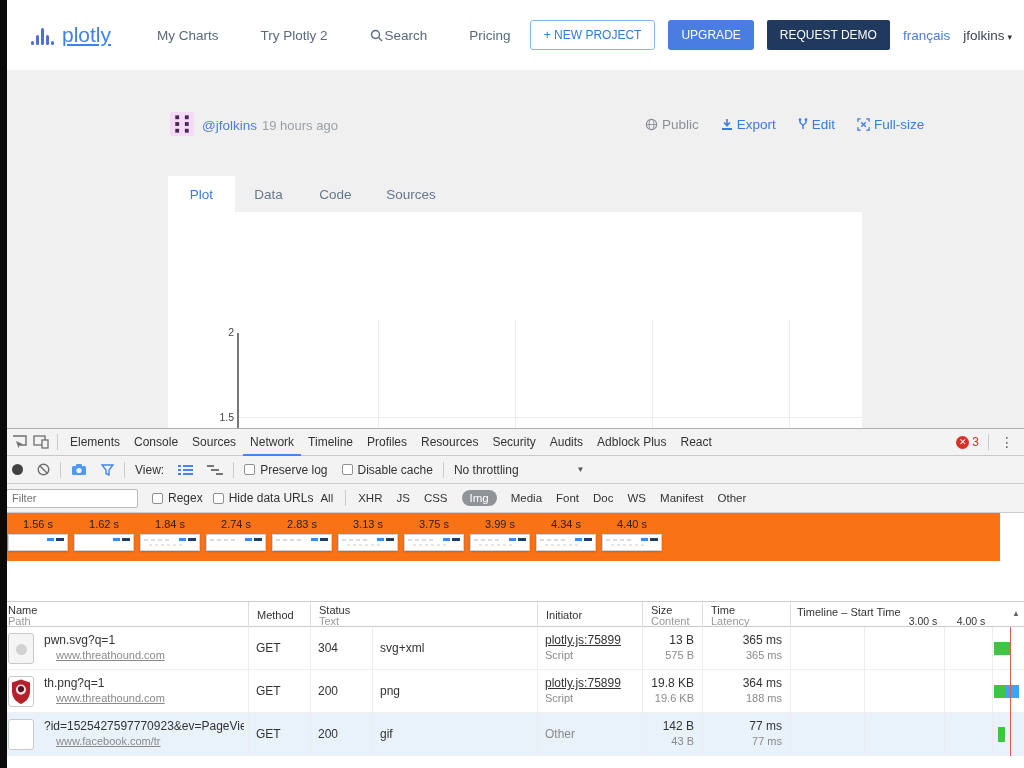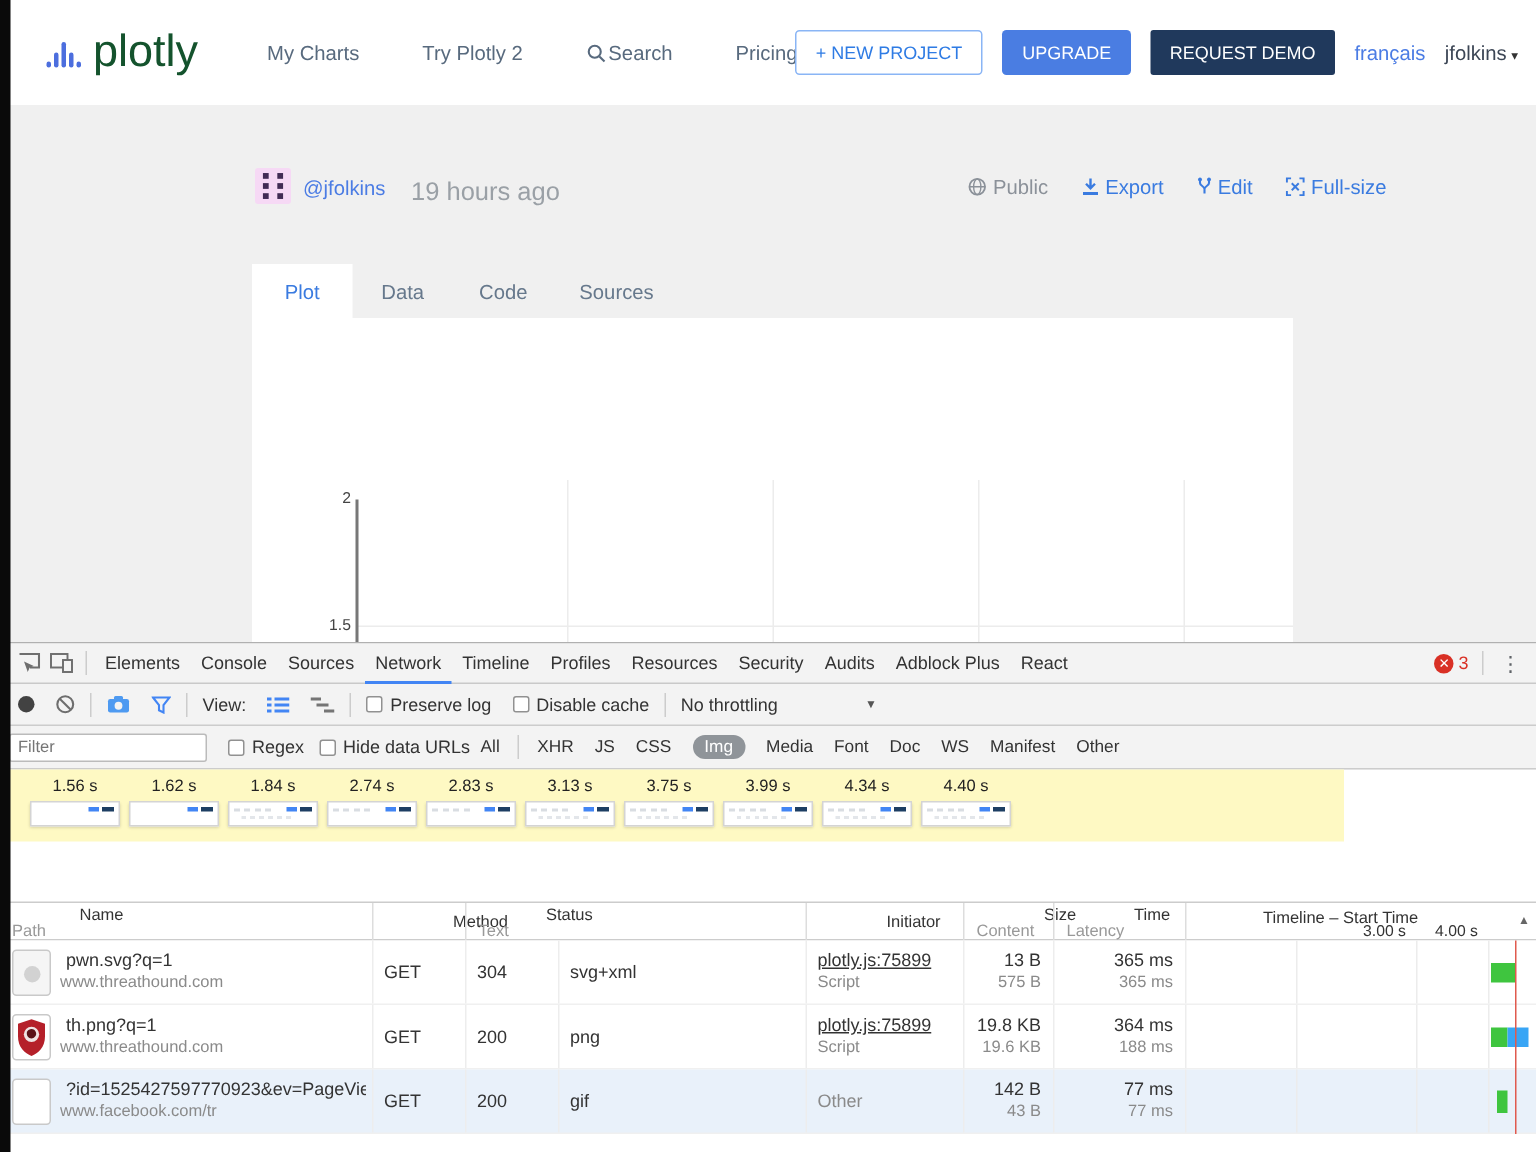--- a/index.html
+++ b/index.html
@@ -4,37 +4,37 @@
 <style>
   * { box-sizing: border-box; margin: 0; padding: 0; }
   html,body { width:1024px; height:768px; overflow:hidden; }
   body { font-family:"Liberation Sans","DejaVu Sans",sans-serif; background:#fff; position:relative; }
   .page { position:absolute; left:0; top:0; width:1024px; height:768px; overflow:hidden; background:#fff; }
   .left-strip { position:absolute; left:0; top:0; width:7px; height:768px; background:#0a0a0a; z-index:60; }
 
   
   .nav { position:absolute; left:0; top:0; width:1024px; height:70px; background:#fff; display:flex; align-items:center; }
   .logo { display:flex; align-items:flex-end; margin-left:30px; cursor:pointer; }
-  .logo-text { font-size:30px; color:#14532d; margin-left:6px; line-height:24px; }
+  .logo-text { font-size:21px; color:#3b82f6; margin-left:6px; line-height:24px;text-decoration:underline; }
   .nav-links { display:flex; gap:42px; margin-left:46px; }
   .nav-link { font-size:13.5px; color:#586a7e; cursor:pointer; display:flex; align-items:center; gap:2px; }
   .nav-right { position:absolute; right:12px; top:0; height:70px; display:flex; align-items:center; gap:13px; }
   .btn-new { height:30px; padding:0 13px; background:#fff; border:1px solid #8ab5f5; border-radius:3px; color:#2e7be4; font-size:12px; display:flex; align-items:center; cursor:pointer; }
   .btn-upgrade { height:30px; padding:0 13px; background:#4a7de2; border-radius:3px; color:#fff; font-size:12px; display:flex; align-items:center; cursor:pointer; }
   .btn-demo { height:30px; padding:0 13px; background:#20395c; border-radius:2px; color:#fff; font-size:12px; display:flex; align-items:center; cursor:pointer; }
   .lang { color:#4b7ce4; font-size:13.5px; cursor:pointer; }
   .user { color:#3c4document655; font-size:13.5px; cursor:pointer; }
   .user { color:#3c4655; }
   .caret { font-size:9px; color:#333; margin-left:3px; }
 
   
   .content { position:absolute; left:0; top:70px; width:1024px; height:358px; background:#f0f0f0; overflow:hidden; }
   .avatar { position:absolute; left:170px; top:42px; width:24px; height:24px; background:#f6d9f5; border-radius:2px; cursor:pointer; }
   .author { position:absolute; left:202px; top:48px; font-size:13.5px; color:#4b7ce4; cursor:pointer; }
-  .age { position:absolute; left:262px; top:48px; font-size:17px; color:#9aa0a6;margin-left:12px; }
+  .age { position:absolute; left:262px; top:48px; font-size:13px; color:#9aa0a6; }
   .chart-actions { position:absolute; left:645px; top:47px; display:flex; gap:22px; align-items:center; }
   .act { font-size:13.5px; display:flex; align-items:center; gap:4px; cursor:pointer; }
   .act.grey { color:#8b9199; }
   .act.blue { color:#3a7be0; }
   .tabs { position:absolute; left:168px; top:106px; display:flex; }
   .tab { width:67px; height:36px; display:flex; align-items:center; justify-content:center; font-size:13.5px; color:#66788c; cursor:pointer; }
   .tab.wide { width:84px; }
   .tab.active { background:#fff; color:#3a7be0; }
   .panel { position:absolute; left:168px; top:142px; width:694px; height:216px; background:#fff; }
   .vgrid { position:absolute; top:108px; bottom:0; width:1px; background:#ececec; }
@@ -61,47 +61,47 @@
   .chk { width:11px; height:11px; border:1px solid #919191; border-radius:2px; background:#fff; margin-right:5px; cursor:pointer; flex:none; }
   .chk-wrap { display:flex; align-items:center; cursor:pointer; }
   .throttle { display:flex; align-items:center; cursor:pointer; margin-left:0; }
   .throttle .caret2 { font-size:8px; color:#555; margin-left:58px; }
 
   .dt-filterrow { position:absolute; left:0; top:55px; width:1024px; height:29px; background:#f3f3f3; border-bottom:1px solid #ccc; display:flex; align-items:center; padding-left:6px; }
   .filter-input { width:132px; height:19px; border:1px solid #bbb; border-radius:2px; font-size:11px; padding:0 5px; color:#333; font-family:inherit; background:#fff; }
   .ftype { font-size:11.5px; color:#333; margin:0 7px; cursor:pointer; }
   .ftype.pill { background:#8f9499; color:#fff; border-radius:9px; padding:2px 8px; }
 
-  .filmstrip { position:absolute; left:0; top:84px; width:896px; height:48px; background:#fef9c3; display:flex; padding:5px 0 0 20px; gap:6px; }
+  .filmstrip { position:absolute; left:0; top:84px; width:1000px; height:48px; background:#f97316; display:flex; padding:5px 0 0 8px; gap:6px; }
   .frame { width:60px; flex:none; cursor:pointer; }
   .frame-time { font-size:11px; color:#222; text-align:center; height:14px; }
   .thumb { position:relative; margin-top:2px; height:17px; background:#fff; border:1px solid #d4d4d4; box-shadow:0 1px 2px rgba(0,0,0,.18); overflow:hidden; }
   .thumb .chipA { position:absolute; right:13px; top:3px; width:7px; height:3px; background:#4285f4; }
   .thumb .chipB { position:absolute; right:3px; top:3px; width:8px; height:3px; background:#1d3e63; }
   .thumb .ln { position:absolute; left:3px; top:4px; width:28px; height:2px; background:repeating-linear-gradient(90deg,#d9dde2 0 4px,transparent 4px 7px); }
   .thumb .ln2 { position:absolute; left:8px; top:9px; width:34px; height:2px; background:repeating-linear-gradient(90deg,#e3e6ea 0 3px,transparent 3px 6px); }
 
   
   .ntable { position:absolute; left:0; top:172px; width:1024px; }
   .nt-header { position:absolute; left:0; top:0; width:1024px; height:26px; background:#fff; border-top:1px solid #ccc; border-bottom:1px solid #ccc; cursor:pointer; }
   .hcell { position:absolute; top:0; height:26px; border-left:1px solid #ddd; }
-  .hmain { position:absolute; left:8px; top:2px; font-size:11px; color:#333; white-space:nowrap;padding-left:45px; }
+  .hmain { position:absolute; left:8px; top:2px; font-size:11px; color:#333; white-space:nowrap; }
   .hsub { position:absolute; left:8px; top:13px; font-size:11px; color:#999; }
   .hsingle { top:7px; }
   .timetick { position:absolute; top:13px; font-size:10.5px; color:#333; width:44px; text-align:center; }
   .sort-arrow { position:absolute; left:1012px; top:7px; font-size:8px; color:#666; }
 
   .nrow { position:absolute; left:0; width:1024px; height:43px; background:#fff; border-bottom:1px solid #f0f0f0; cursor:pointer; }
   .nrow.alt { background:#e9f1fa; }
   .rcol { position:absolute; top:0; bottom:0; width:1px; background:#ededed; }
   .ric { position:absolute; left:8px; top:6px; width:26px; height:31px; border:1px solid #c9c9c9; border-radius:3px; background:#fff; overflow:hidden; }
   .ric.img { background:#f5f5f5; }
   .ric .circ { width:11px; height:11px; border-radius:50%; background:#d2d2d2; margin:10px auto 0; }
   .rname { position:absolute; left:44px; top:6px; font-size:12px; color:#333; white-space:nowrap; overflow:hidden; width:200px; }
-  .rpath { position:absolute; left:40px; top:22px; font-size:11px; color:#8a8a8a; white-space:nowrap; }
+  .rpath { position:absolute; left:56px; top:22px; font-size:11px; color:#8a8a8a; white-space:nowrap;text-decoration:underline; }
   .rmid { position:absolute; top:14px; font-size:12px; color:#333; }
   .rinit1 { position:absolute; left:545px; top:6px; font-size:12px; color:#333; text-decoration:underline; }
   .rinit2 { position:absolute; left:545px; top:22px; font-size:11px; color:#8a8a8a; }
   .rinit-plain { position:absolute; left:545px; top:14px; font-size:12px; color:#8a8a8a; }
   .rsize1 { position:absolute; left:642px; width:52px; top:6px; font-size:12px; color:#333; text-align:right; }
   .rsize2 { position:absolute; left:642px; width:52px; top:22px; font-size:11px; color:#8a8a8a; text-align:right; }
   .rtime1 { position:absolute; left:702px; width:80px; top:6px; font-size:12px; color:#333; text-align:right; }
   .rtime2 { position:absolute; left:702px; width:80px; top:22px; font-size:11px; color:#8a8a8a; text-align:right; }
   .wgrid { position:absolute; top:0; bottom:0; width:1px; background:#ececec; }
   .wbar { position:absolute; height:13px; top:15px; }

